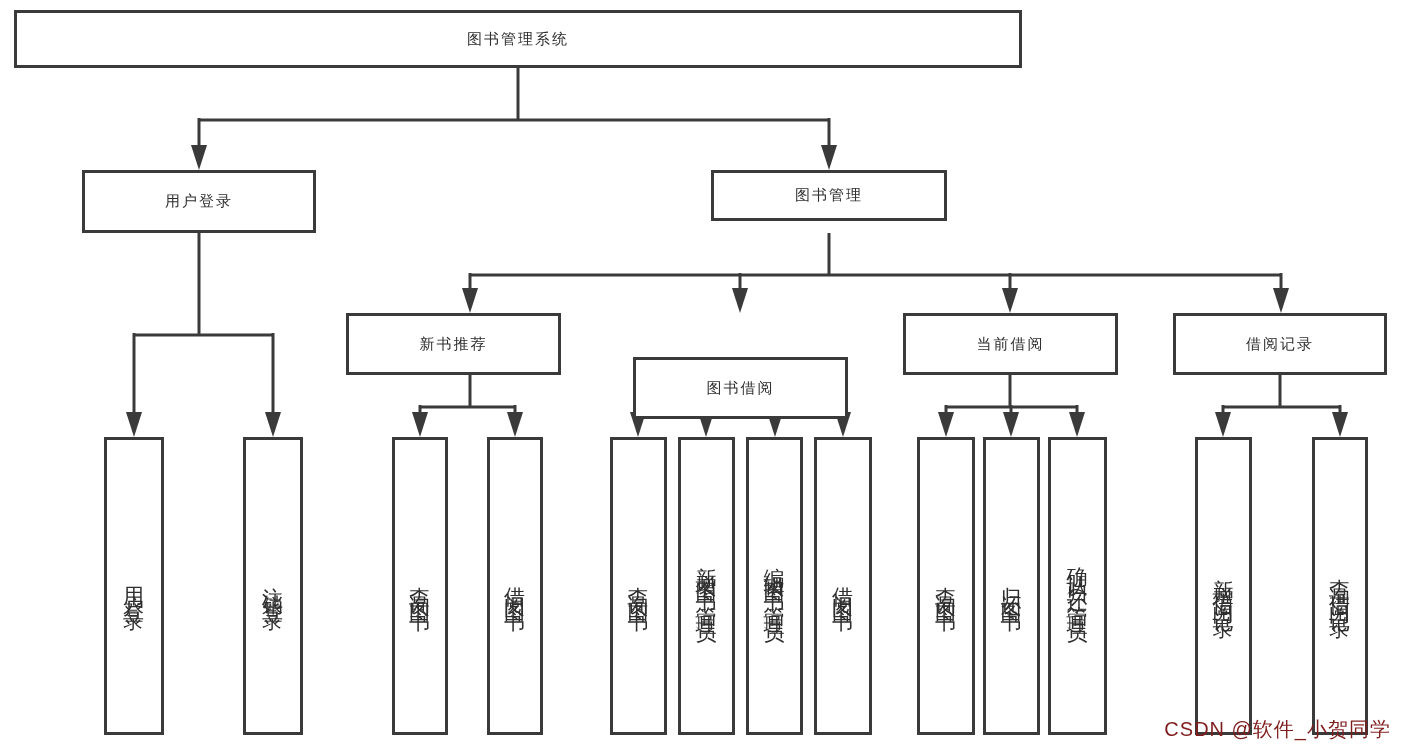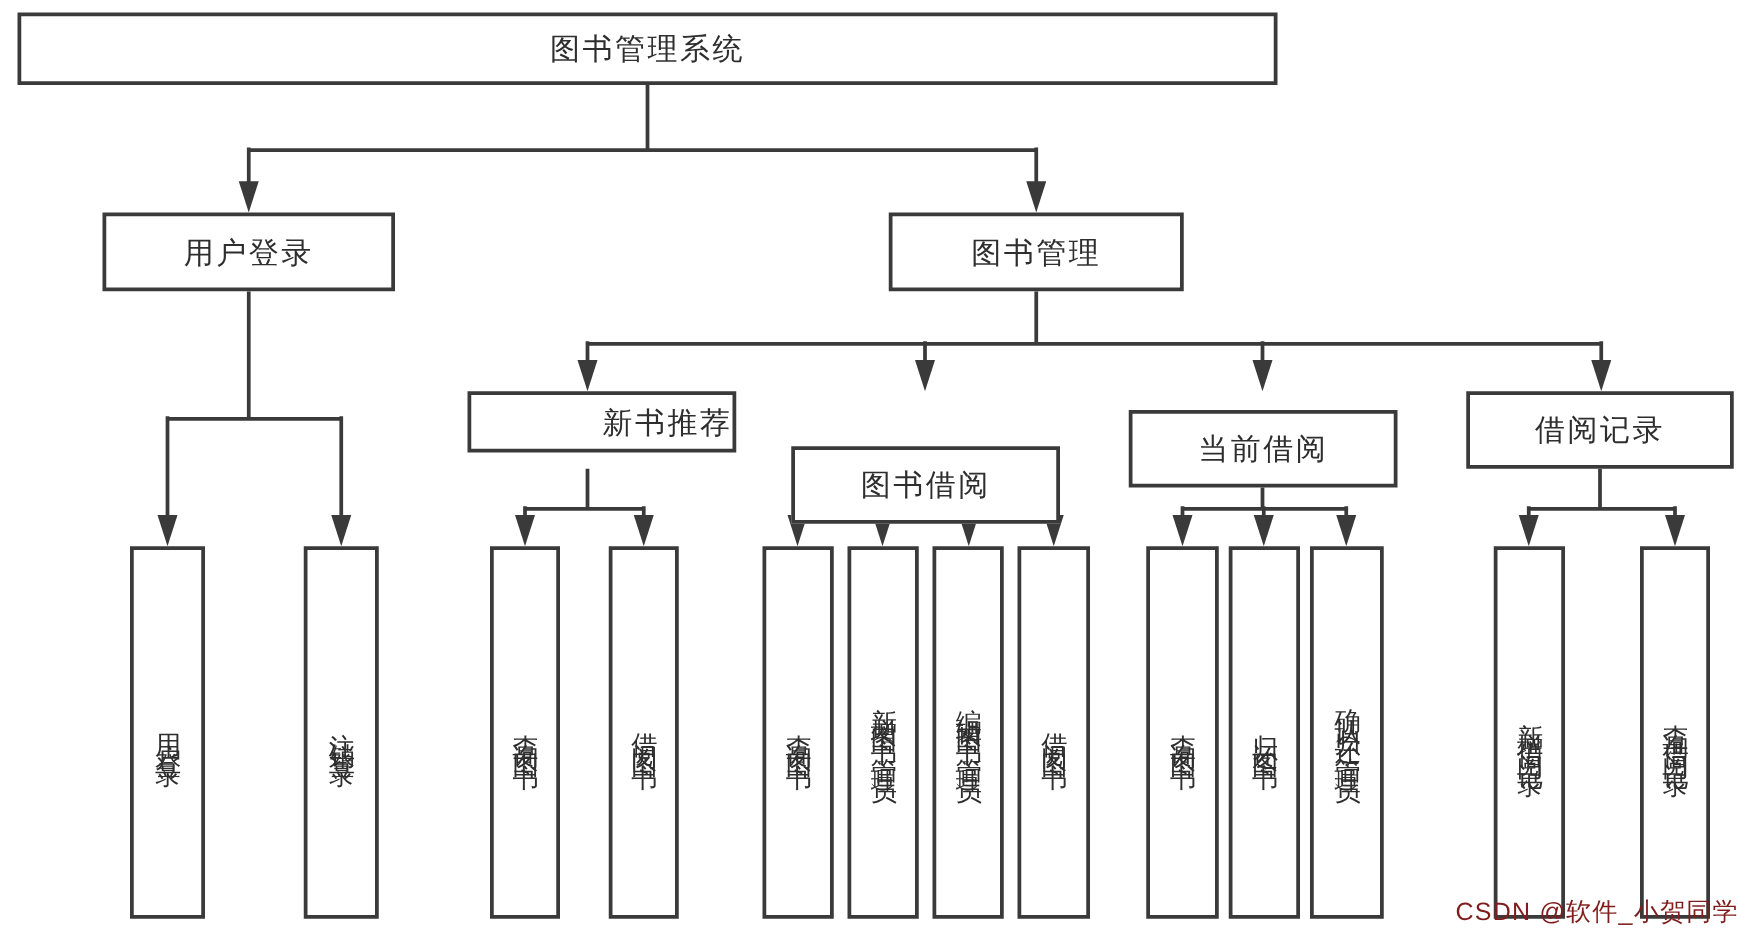--- a/index.html
+++ b/index.html
@@ -23,21 +23,21 @@
   }
   .node {
     position: absolute;
     box-sizing: border-box;
     border: 3px solid #3a3a3a;
     background: #ffffff;
     display: flex;
     align-items: center;
     justify-content: center;
     color: #2e2e2e;
-    font-size: 24px;
+    font-size: 15px;
     letter-spacing: 2px;
     z-index: 2;
   }
   .leaf {
     font-size: 21px;
   }
   .leaf .vtext {
     writing-mode: vertical-rl;
     text-orientation: mixed;
     letter-spacing: 8px;
@@ -132,31 +132,31 @@
     </g>
   </svg>
 
   <div class="node" style="left:14px; top:10px; width:1008px; height:58px;">
     <span>图书管理系统</span>
   </div>
 
   <div class="node" style="left:82px; top:170px; width:234px; height:63px;">
     <span>用户登录</span>
   </div>
-  <div class="node" style="left:711px; top:170px; width:236px; height:63px;font-family:Liberation Mono, monospace;">
+  <div class="node" style="left:711px; top:170px; width:236px; height:51px;font-family:Liberation Mono, monospace;">
     <span>图书管理</span>
   </div>
 
-  <div class="node" style="left:374px; top:313px; width:215px; height:49px;justify-content:flex-end;">
+  <div class="node" style="left:346px; top:313px; width:215px; height:62px;">
     <span>新书推荐</span>
   </div>
   <div class="node" style="left:633px; top:313px; width:215px; height:62px;margin-top:44px;">
     <span>图书借阅</span>
   </div>
-  <div class="node" style="left:903px; top:313px; width:215px; height:62px;margin-top:15px;">
+  <div class="node" style="left:903px; top:313px; width:215px; height:62px;">
     <span>当前借阅</span>
   </div>
   <div class="node" style="left:1173px; top:313px; width:214px; height:62px;">
     <span>借阅记录</span>
   </div>
 
   <div class="node leaf" style="left:104px; top:437px; width:60px; height:298px;">
     <span class="vtext">用户登录</span>
   </div>
   <div class="node leaf" style="left:243px; top:437px; width:60px; height:298px;">

